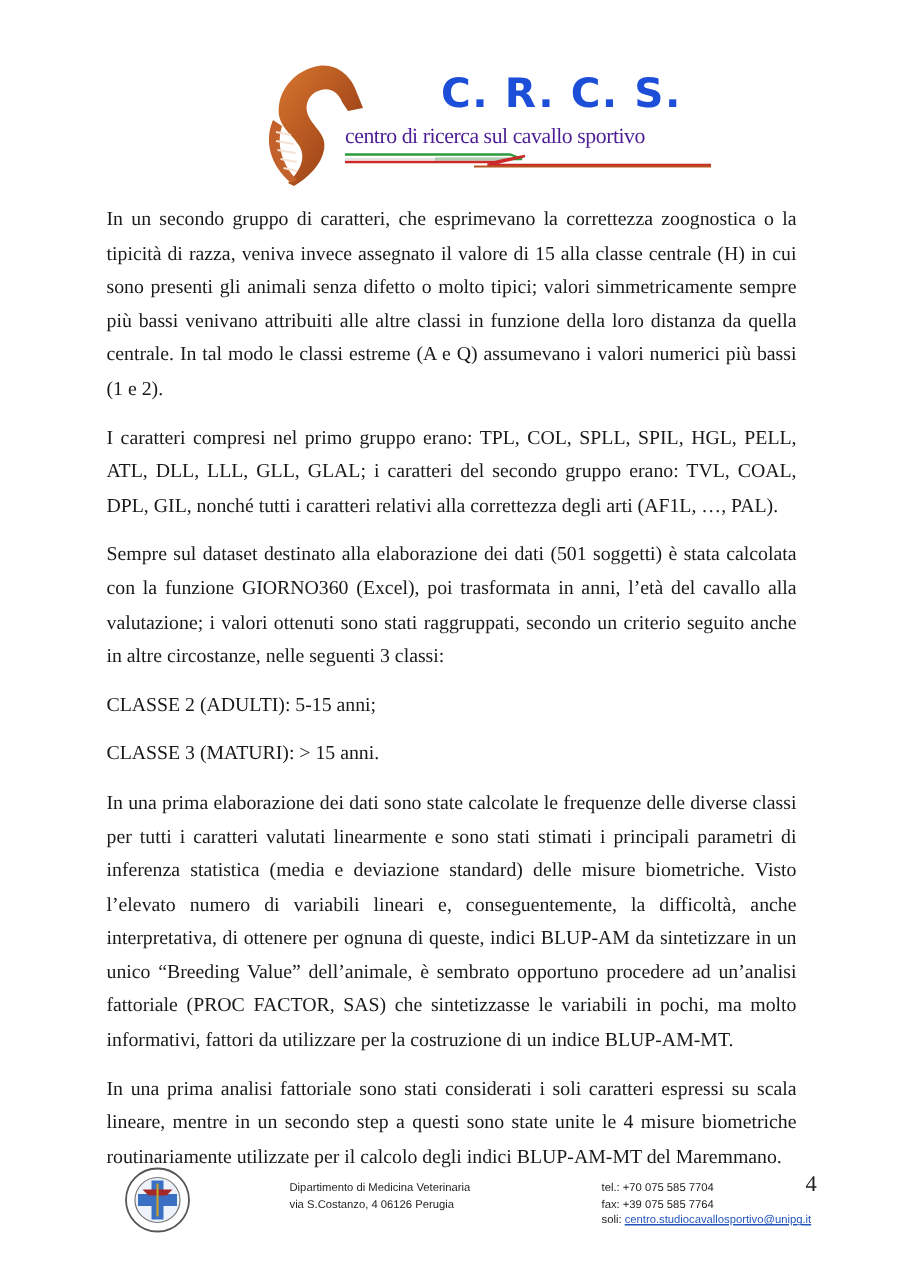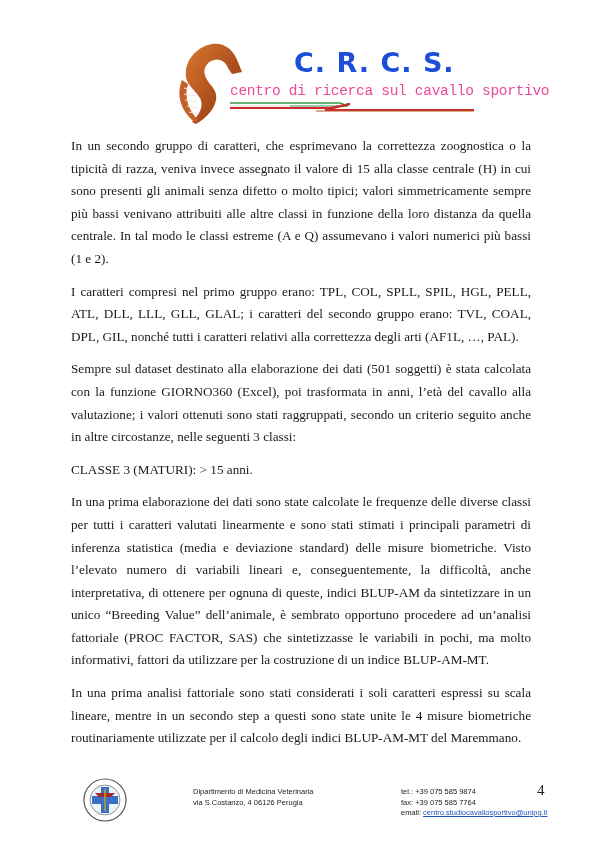--- a/index.html
+++ b/index.html
@@ -9,22 +9,22 @@
     }
     .header { position: absolute; left: 0; top: 0; width: 600px; height: 125px; }
     .logo-mark { position: absolute; left: 172px; top: 40px; width: 70px; height: 85px; }
     .logo-title {
       position: absolute; left: 272px; top: 47px;
       font-family: "DejaVu Sans", sans-serif; font-weight: bold;
       font-size: 27px; letter-spacing: 1px; color: #1d4ed8; margin-left: 22px;
     }
     .logo-subtitle {
       position: absolute; left: 230px; top: 83px;
-      font-family: Liberation Mono, monospace; font-size: 14.5px;
-      color: #ec4899; letter-spacing: -0.3px; white-space: nowrap;
+      font-family: Liberation Serif, serif; font-size: 14.5px;
+      color: #4c1d95; letter-spacing: -0.3px; white-space: nowrap;
     }
     .flag-lines { position: absolute; left: 230px; top: 101px; width: 244px; height: 12px; }
 
     .body-text {
       position: absolute; left: 71px; top: 135px; width: 460px;
       font-size: 13.2px; line-height: 22.6px; text-align: justify;
     }
     .body-text p { margin: 0 0 10px 0; }
 
     .footer { position: absolute; left: 0; top: 770px; width: 564px; height: 79px; }
@@ -71,37 +71,38 @@
     <path d="M0 5 L108 5" stroke="#dddddd" stroke-width="1" fill="none"></path>
     <path d="M0 7 L100 7 L120 3 L95 9 L244 9" stroke="#cc2a2a" stroke-width="1.8" fill="none"></path>
     <path d="M86 10 L244 10" stroke="#b5541f" stroke-width="1.2" fill="none"></path>
   </svg>
 </div>
 
 <div class="body-text">
   <p>In un secondo gruppo di caratteri, che esprimevano la correttezza zoognostica o la tipicità di razza, veniva invece assegnato il valore di 15 alla classe centrale (H) in cui sono presenti gli animali senza difetto o molto tipici; valori simmetricamente sempre più bassi venivano attribuiti alle altre classi in funzione della loro distanza da quella centrale. In tal modo le classi estreme (A e Q) assumevano i valori numerici più bassi (1 e 2).</p>
   <p>I caratteri compresi nel primo gruppo erano: TPL, COL, SPLL, SPIL, HGL, PELL, ATL, DLL, LLL, GLL, GLAL; i caratteri del secondo gruppo erano: TVL, COAL, DPL, GIL, nonché tutti i caratteri relativi alla correttezza degli arti (AF1L, …, PAL).</p>
   <p>Sempre sul dataset destinato alla elaborazione dei dati (501 soggetti) è stata calcolata con la funzione GIORNO360 (Excel), poi trasformata in anni, l’età del cavallo alla valutazione; i valori ottenuti sono stati raggruppati, secondo un criterio seguito anche in altre circostanze, nelle seguenti 3 classi:</p>
+  <p>CLASSE 2 (ADULTI): 5-15 anni;</p>
   <p>CLASSE 3 (MATURI): &gt; 15 anni.</p>
   <p>In una prima elaborazione dei dati sono state calcolate le frequenze delle diverse classi per tutti i caratteri valutati linearmente e sono stati stimati i principali parametri di inferenza statistica (media e deviazione standard) delle misure biometriche. Visto l’elevato numero di variabili lineari e, conseguentemente, la difficoltà, anche interpretativa, di ottenere per ognuna di queste, indici BLUP-AM da sintetizzare in un unico “Breeding Value” dell’animale, è sembrato opportuno procedere ad un’analisi fattoriale (PROC FACTOR, SAS) che sintetizzasse le variabili in pochi, ma molto informativi, fattori da utilizzare per la costruzione di un indice BLUP-AM-MT.</p>
   <p>In una prima analisi fattoriale sono stati considerati i soli caratteri espressi su scala lineare, mentre in un secondo step a questi sono state unite le 4 misure biometriche routinariamente utilizzate per il calcolo degli indici BLUP-AM-MT del Maremmano.</p>
 </div>
 
 <div class="footer">
   <svg class="seal" viewBox="0 0 44 44">
     <circle cx="22" cy="22" r="21" fill="#ffffff" stroke="#555" stroke-width="1.2"></circle>
     <circle cx="22" cy="22" r="15" fill="#eef3fb" stroke="#777" stroke-width="0.8"></circle>
     <rect x="18" y="9" width="8" height="26" fill="#3a6fc4"></rect>
     <rect x="9" y="18" width="26" height="8" fill="#3a6fc4"></rect>
     <path d="M12 15 L32 15 L28 19 L16 19 Z" fill="#a52828"></path>
     <line x1="22" y1="11" x2="22" y2="33" stroke="#c9a227" stroke-width="1.4"></line>
   </svg>
   <div class="dept">
     <div>Dipartimento di Medicina Veterinaria</div>
     <div>via S.Costanzo, 4 06126 Perugia</div>
   </div>
   <div class="contact">
-    <div>tel.: +39 075 585 9874</div>
+    <div>tel.: +70 075 585 7704</div>
     <div>fax: +39 075 585 7764</div>
-    <div><span>email: </span><a>centro.studiocavallosportivo@unipg.it</a></div>
+    <div><span>soli: </span><a>centro.studiocavallosportivo@unipg.it</a></div>
   </div>
   <div class="page-num">4</div>
 </div>
 
 </body></html>

